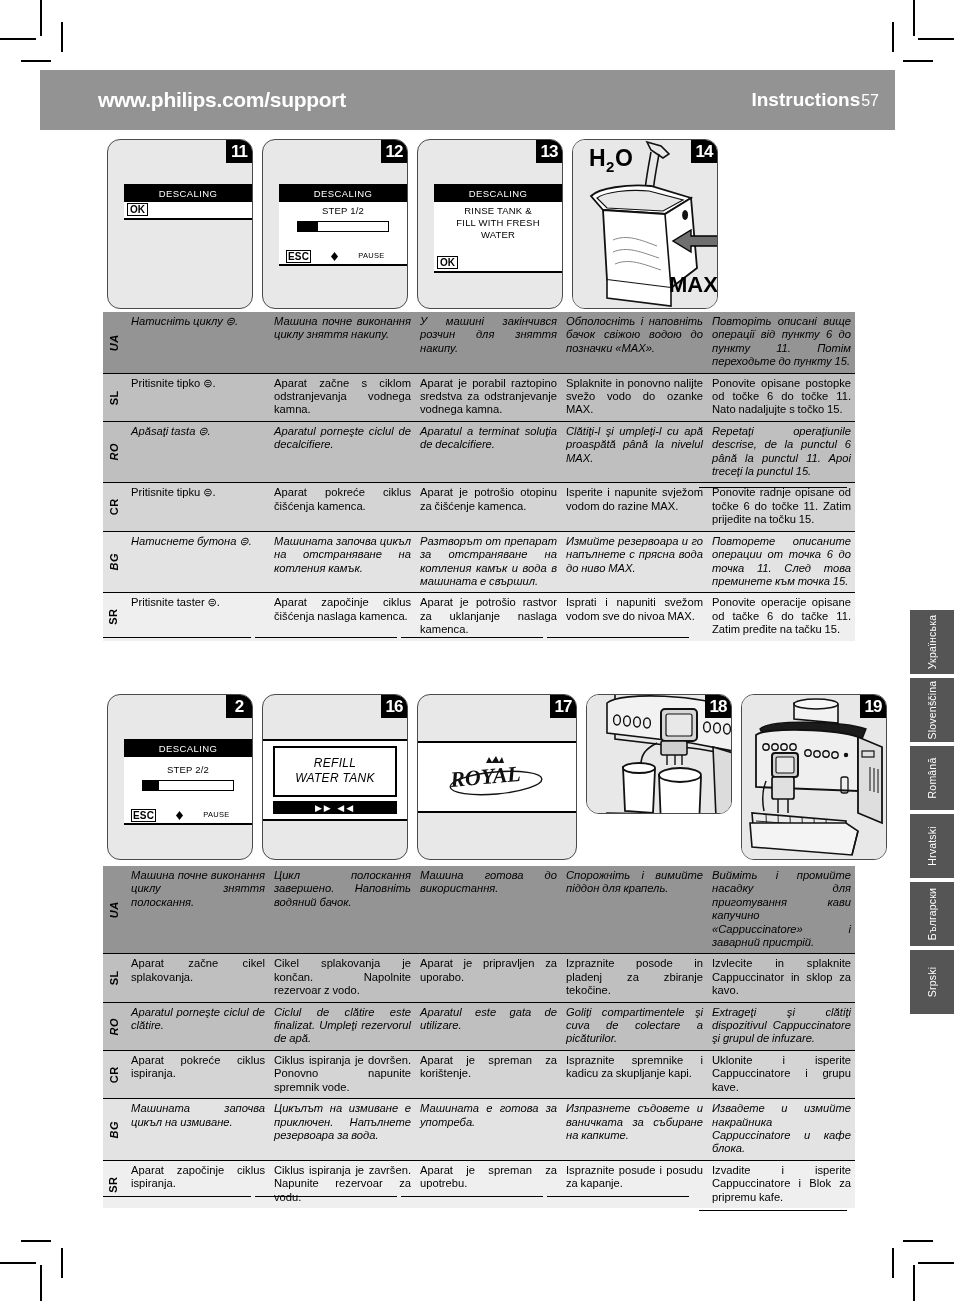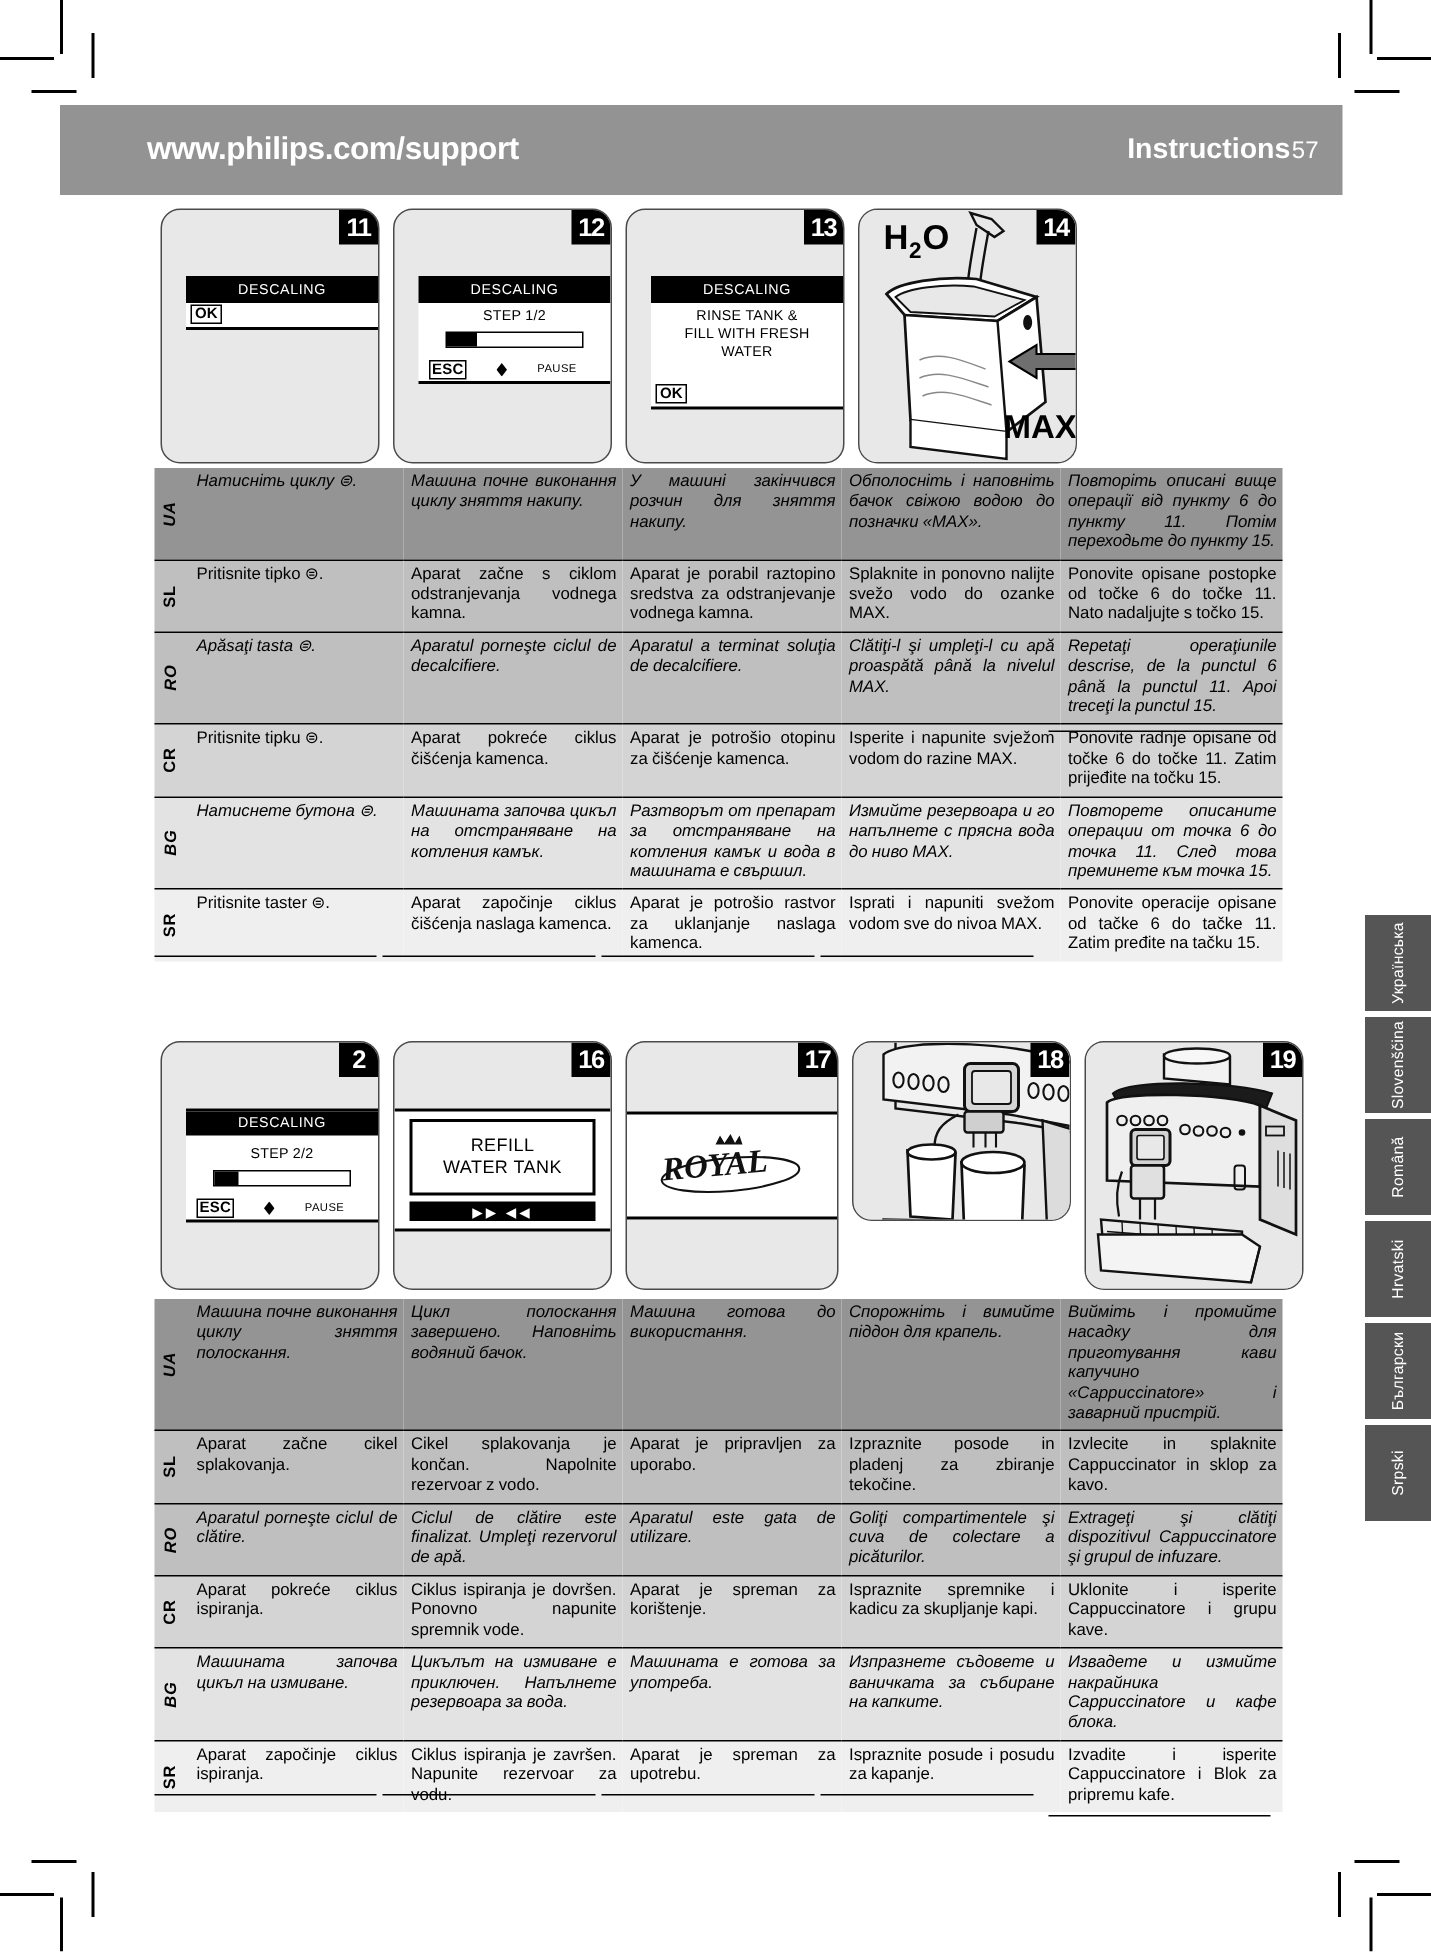--- a/index.html
+++ b/index.html
@@ -66,34 +66,34 @@
   .lcd-ok {
     display:inline-block; border:1.5px solid #000; font-weight:bold;
     font-size:10px; padding:0 2px; line-height:11px; margin:1px 0 2px 3px;
   }
   .lcd-okrow { text-align:left; }
   .lcd-bar {
     border:1.5px solid #000; height:11px; margin:4px 14px 2px 14px;
     background:#fff; position:relative;
   }
   .lcd-bar i { position:absolute; left:0; top:0; bottom:0; width:22%; background:#000; display:block; }
-  .lcd-escrow { text-align:left; padding-left:3px; display:flex; align-items:center; gap:20px; margin-top:8px;}
+  .lcd-escrow { text-align:left; padding-left:3px; display:flex; align-items:center; gap:20px; margin-top:18px;}
   .lcd-esc {
     border:1.5px solid #000; font-weight:bold; font-size:10px;
     line-height:11px; padding:0 1px;
   }
   .lcd-pause { font-size:7.5px; letter-spacing:.3px; }
 
   
   .lcd2 {
     position:absolute; left:0; right:0; background:#fff;
     border-top:2px solid #000; border-bottom:2px solid #000;
   }
   .lcd2-inner { border:2px solid #000; margin:5px 10px 0 10px; padding:8px 0 9px 0;
-     text-align:center; font-size:12px; line-height:15px; letter-spacing:.3px;}
+     text-align:center; font-size:12px; line-height:15px; letter-spacing:.3px;font-style:italic;}
   .lcd2-bar { background:#000; color:#fff; margin:4px 10px 5px 10px; text-align:center;
      font-size:9px; letter-spacing:2px; padding:2px 0 1px 0; }
 
   
   .lcd3 { position:absolute; left:0; right:0; background:#fff;
      border-top:2px solid #000; border-bottom:2px solid #000;
      height:72px; display:flex; align-items:center; justify-content:center; }
 
   
   table.langtbl { position:absolute; border-collapse:collapse; table-layout:fixed; }
@@ -344,21 +344,21 @@
     <div class="num">16</div>
     <div class="lcd2" style="top:44px;">
       <div class="lcd2-inner">
         <div>REFILL</div>
         <div>WATER TANK</div>
       </div>
       <div class="lcd2-bar">▶▶ ◀◀</div>
     </div>
   </div>
 
-  <div class="panel" style="width:142px;height:166px;">
+  <div class="panel" style="width:160px;height:166px;">
     <div class="num">17</div>
     <div class="lcd3" style="top:46px;">
       <svg width="116" height="48" viewBox="0 0 116 48">
 
         <path d="M47 10 L50 4 L53 9 L57 3 L60 9 L63 4 L65 10 Z" fill="#111"></path>
 
         <ellipse cx="57" cy="30" rx="46" ry="11" fill="none" stroke="#111" stroke-width="1.4" transform="rotate(-5 57 30)"></ellipse>
         <text x="12" y="34" font-family="Liberation Serif, serif" font-style="italic" font-weight="bold" font-size="22" fill="#111" transform="rotate(-5 12 34)">ROYAL</text>
       </svg>
     </div>

